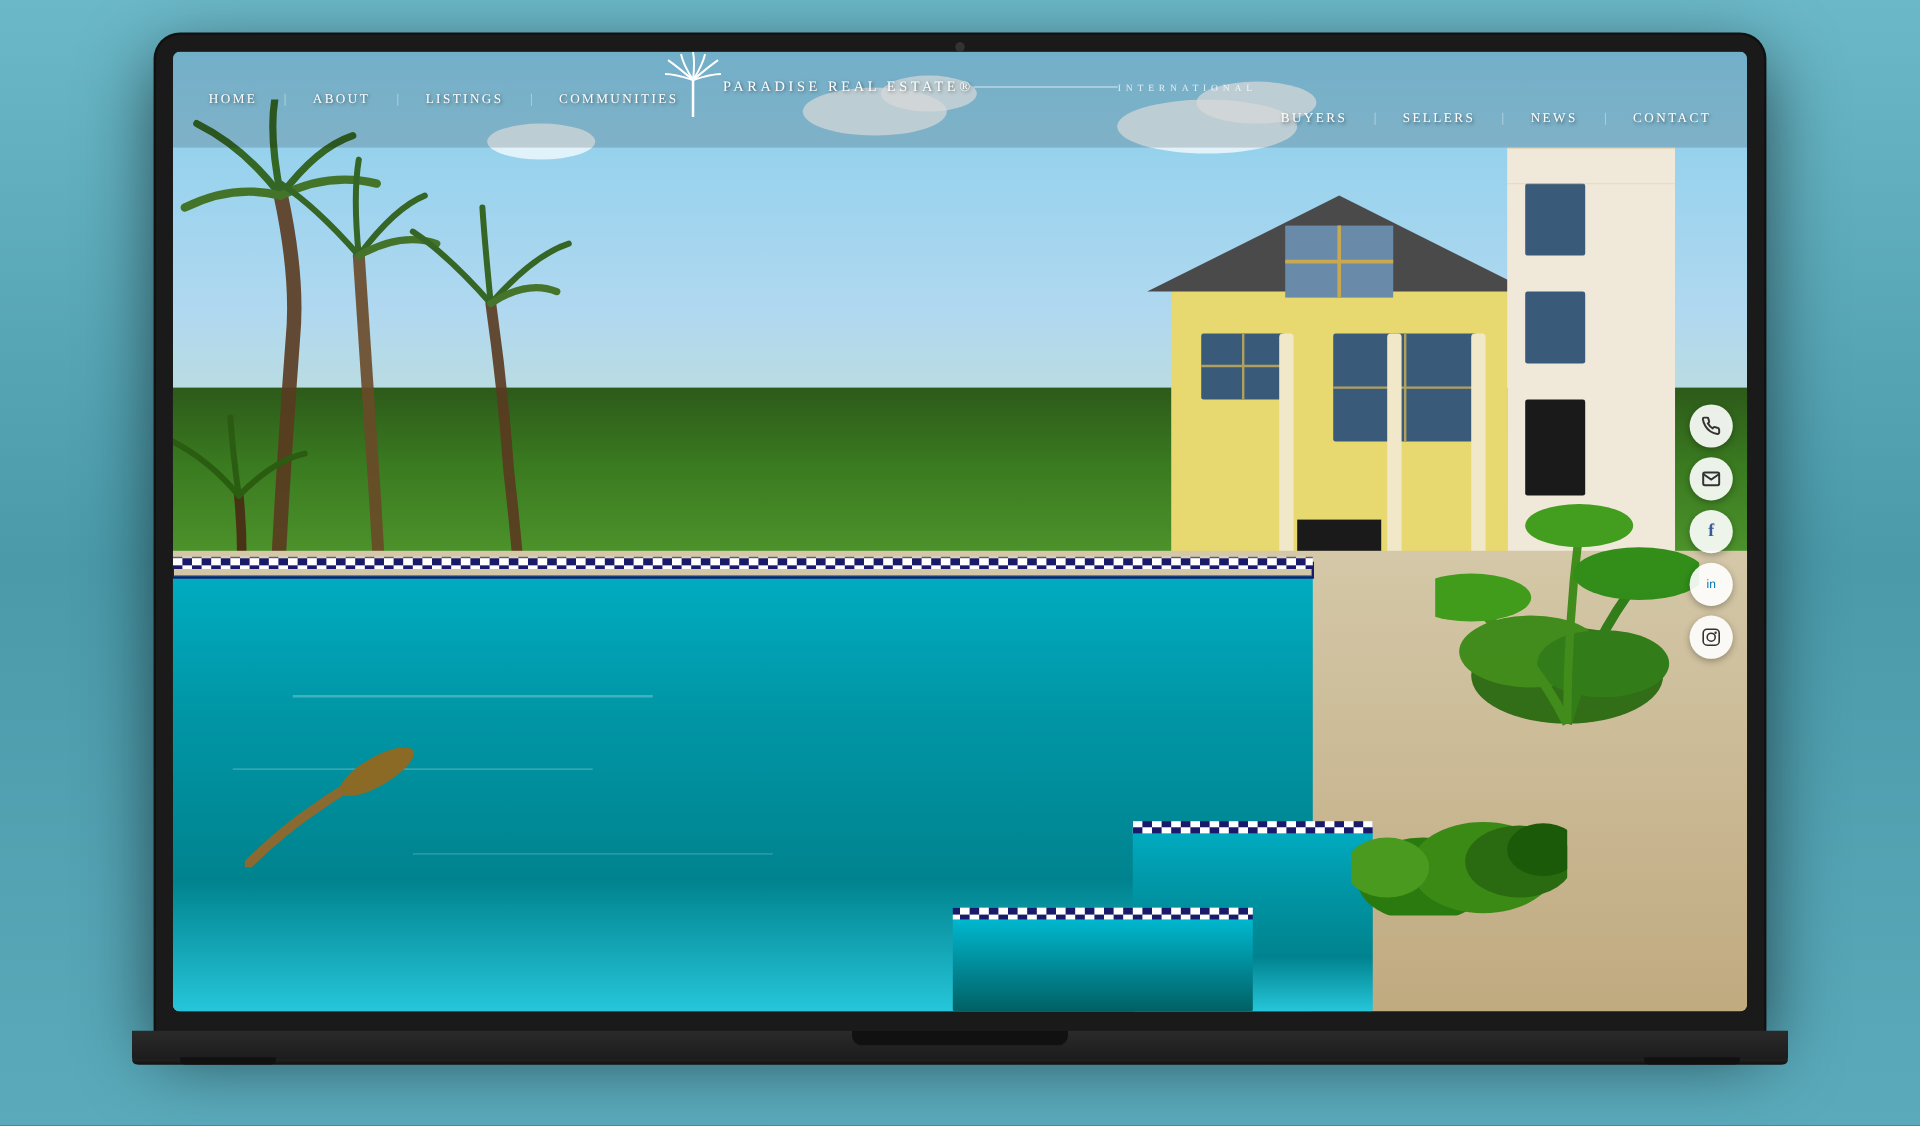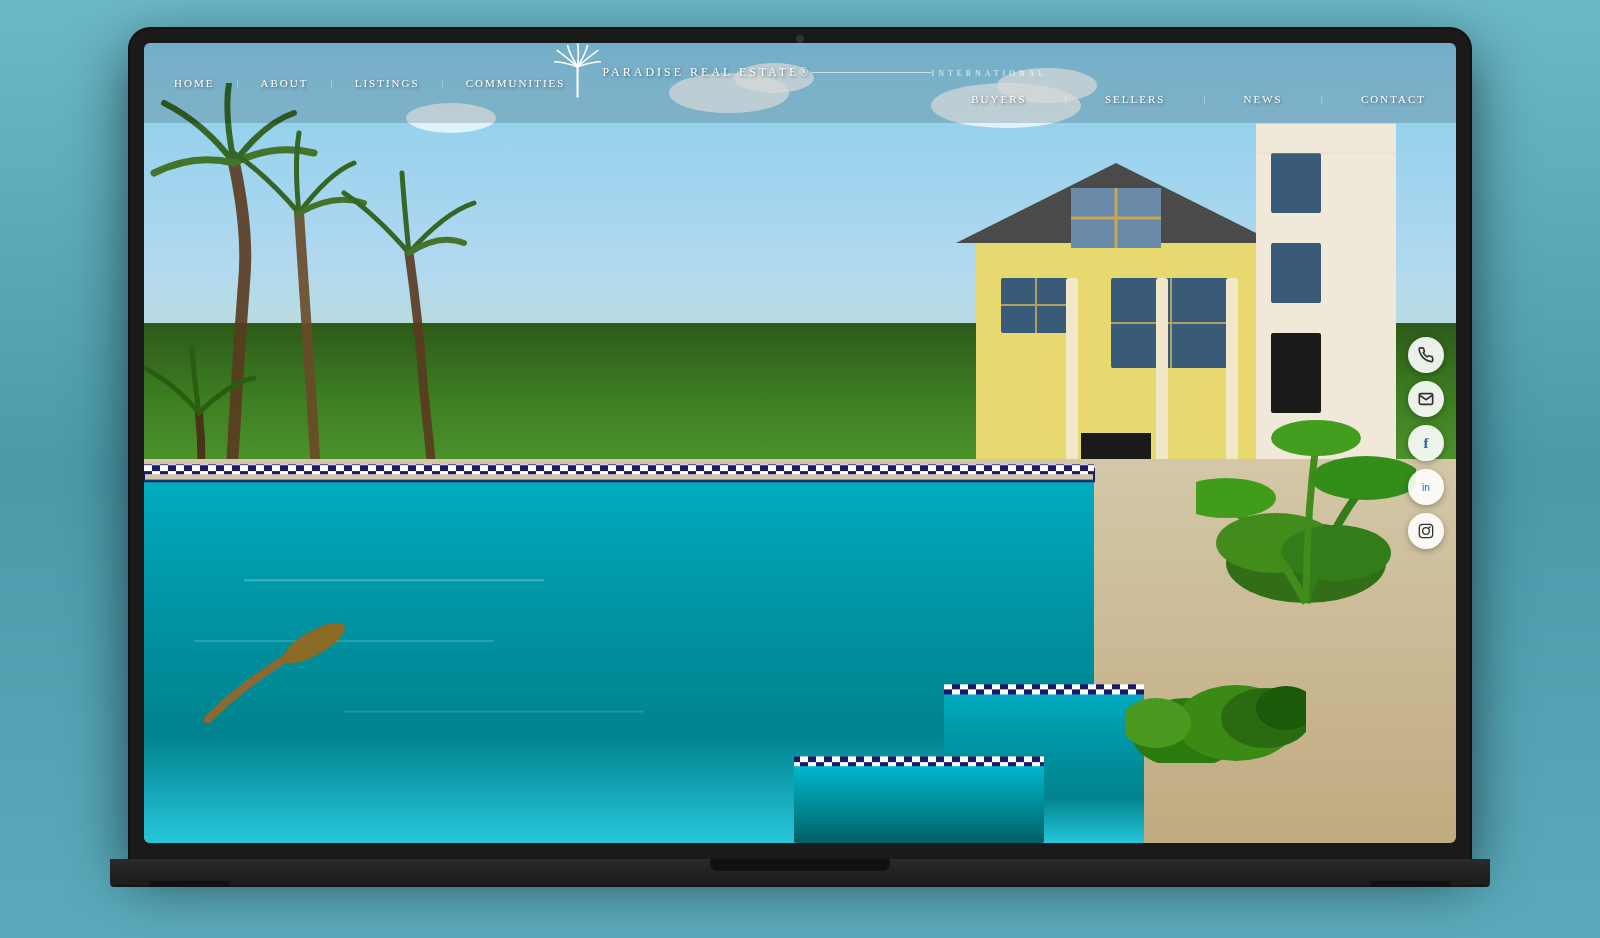--- a/index.html
+++ b/index.html
@@ -113,21 +113,21 @@
     }
 
     .nav-left {
       display: flex;
       gap: 22px;
       align-items: center;
     }
 
     .nav-right {
       display: flex;
-      gap: 38px;
+      gap: 22px;
       align-items: center;
       margin-top: 32px;
     }
 
     .nav-link {
       color: #ffffff;
       font-family: 'Georgia', serif;
       font-size: 11px;
       letter-spacing: 2px;
       text-transform: uppercase;

